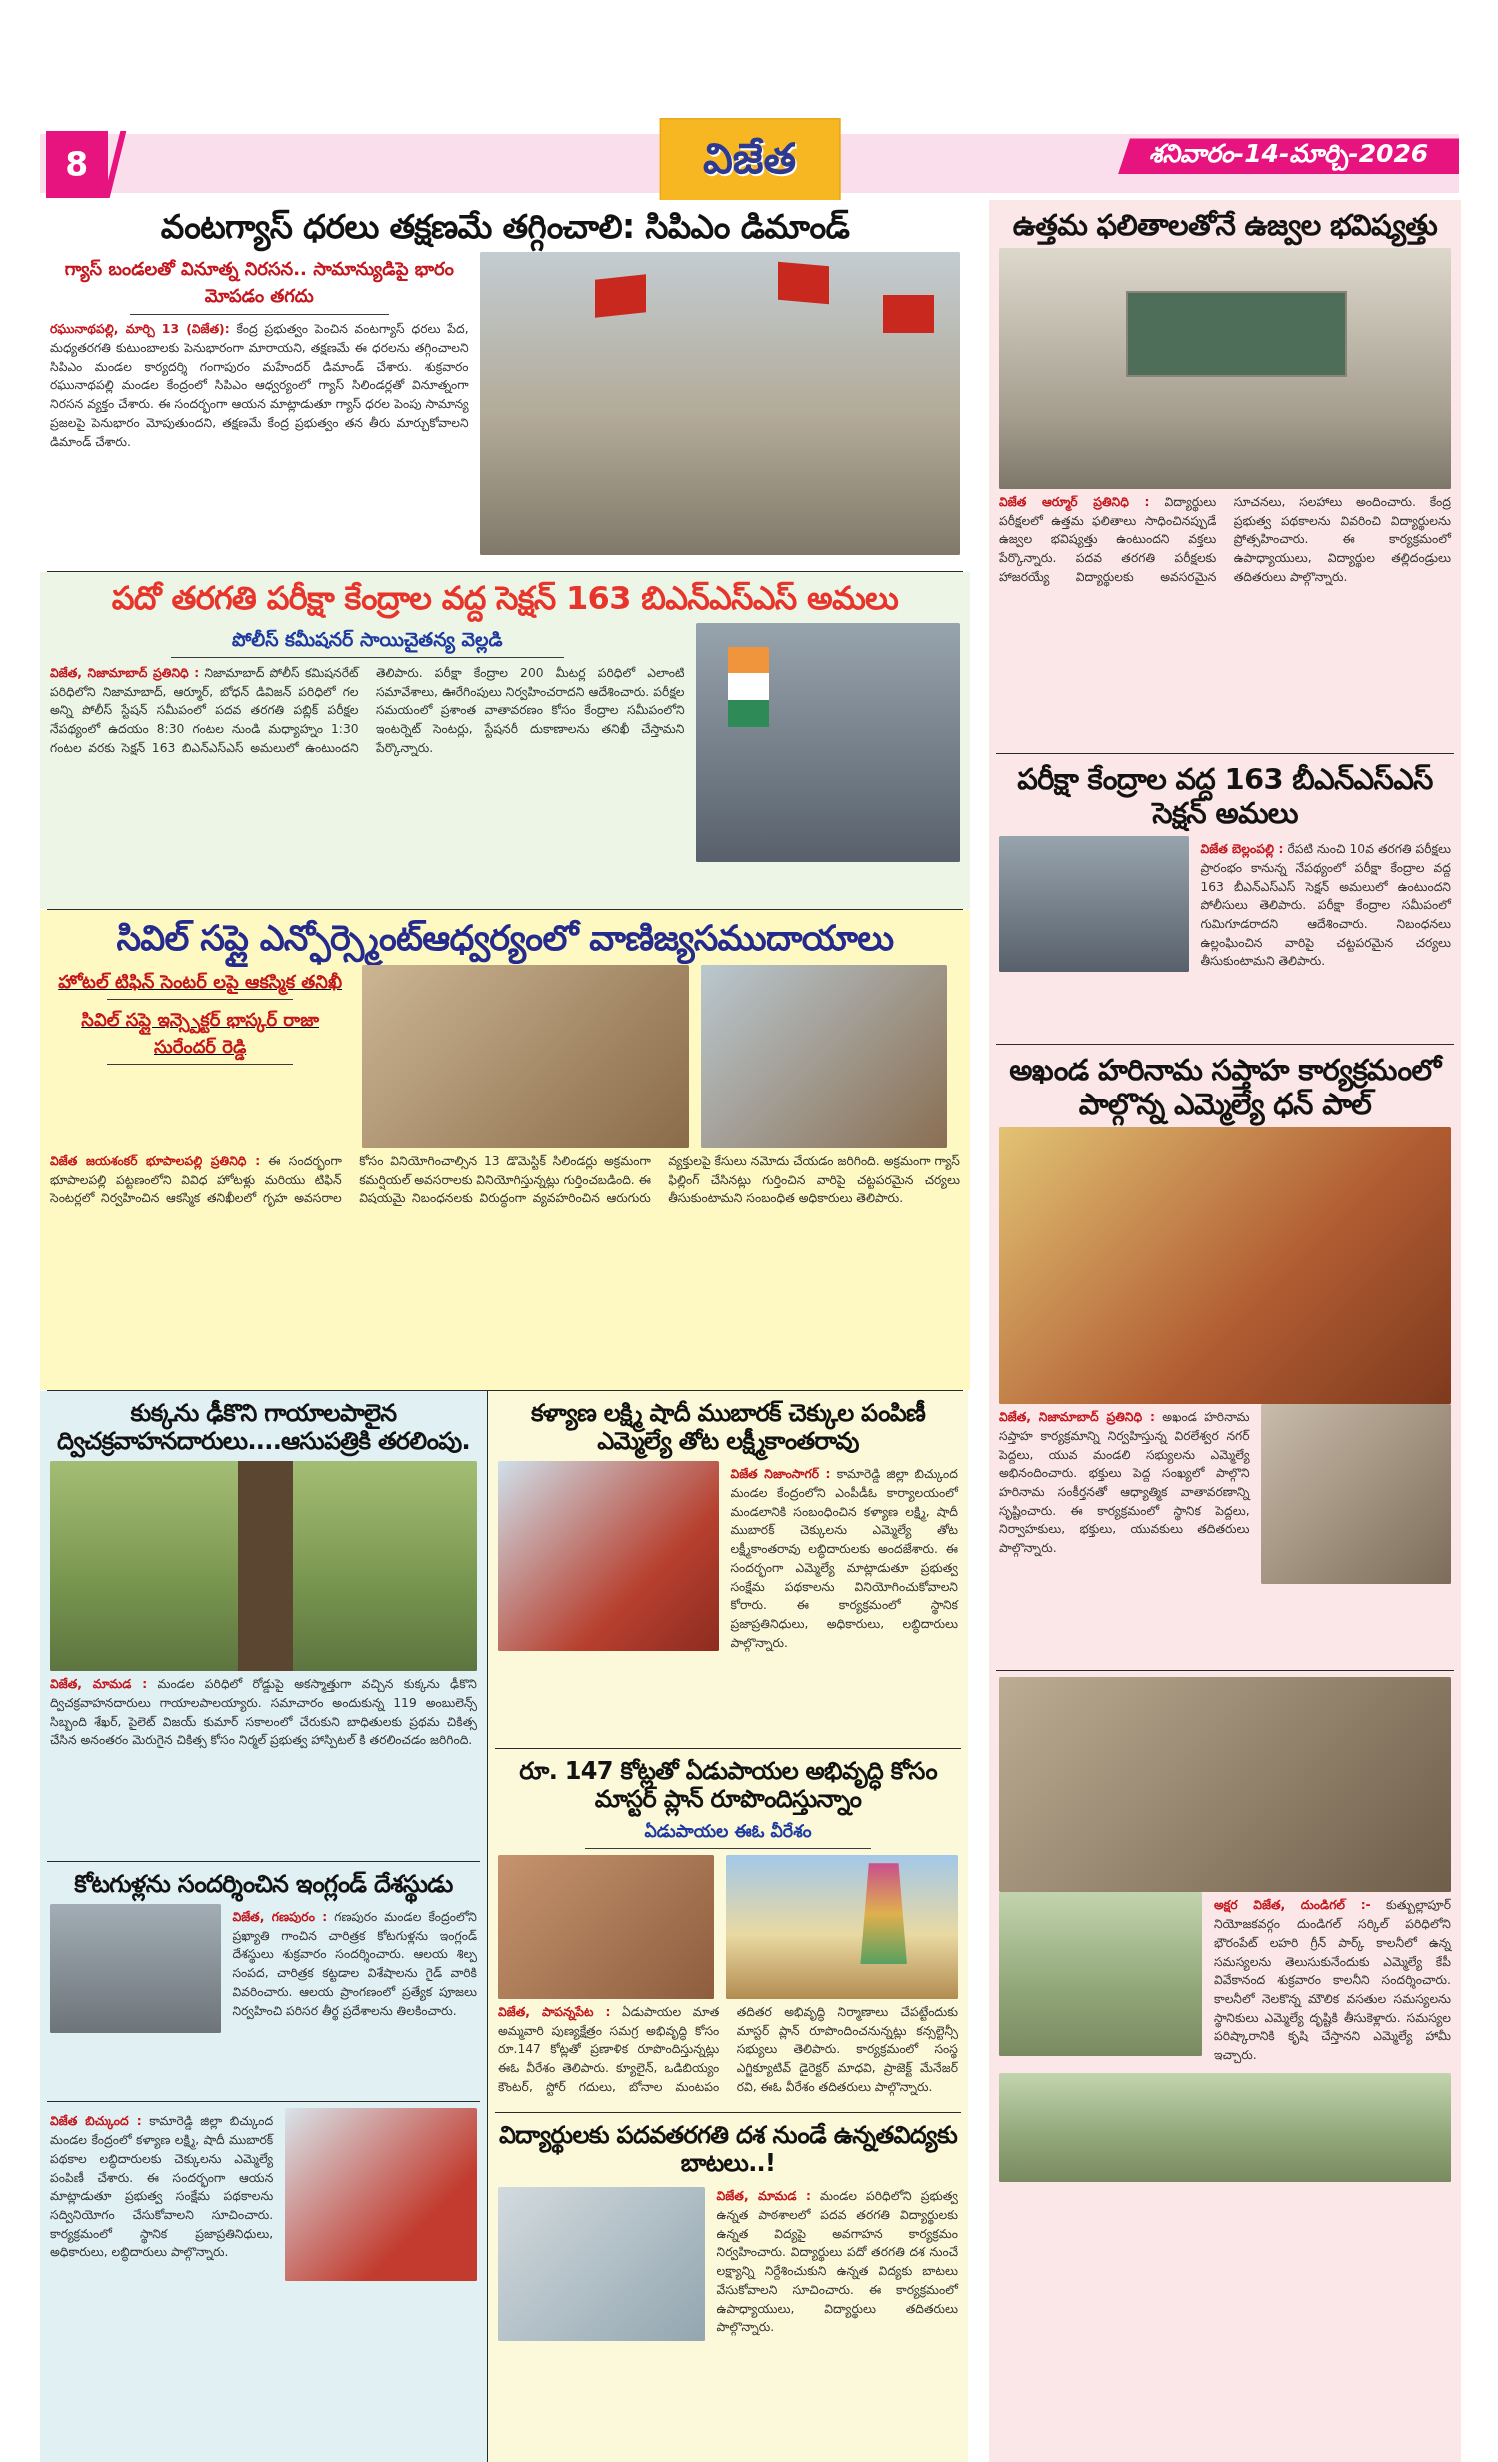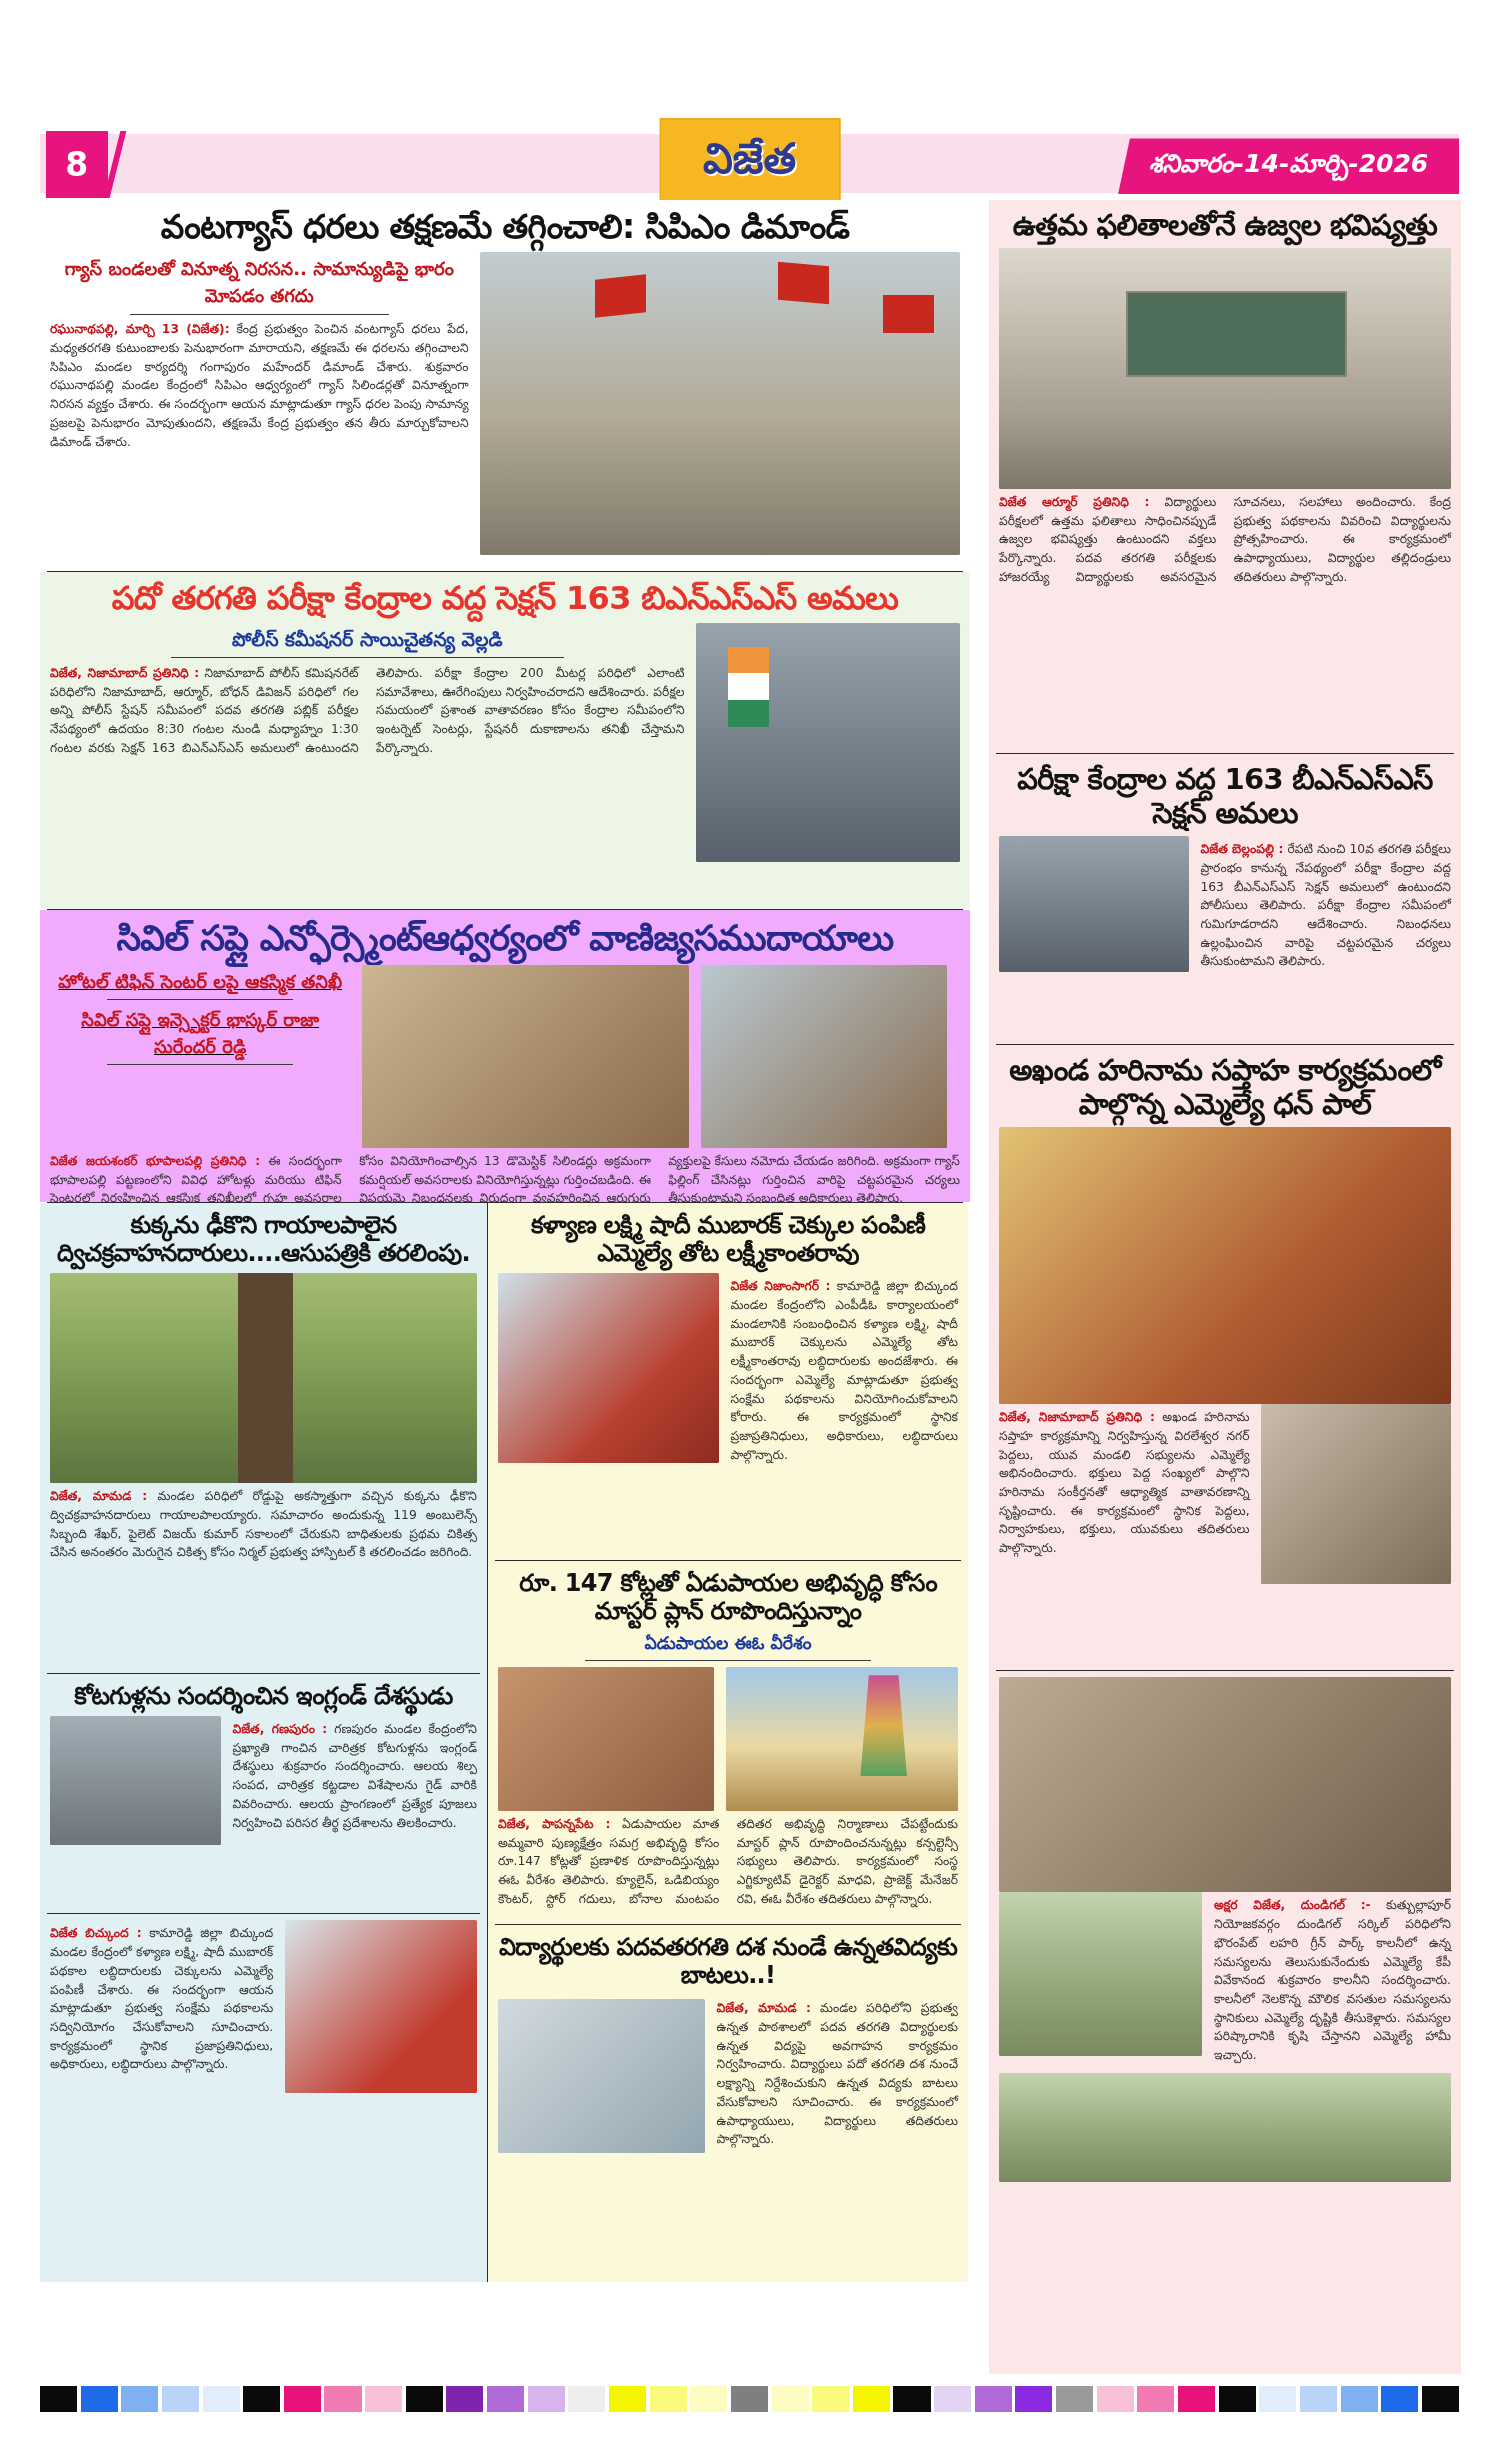--- a/index.html
+++ b/index.html
@@ -7,21 +7,21 @@
         font-family:"DejaVu Sans",sans-serif;box-sizing:border-box;}
   
   .masthead{position:relative;margin:134px 40px 0;height:59px;background:#fbdeec;}
   .pageno{position:absolute;left:5.8px;top:-2.9px;width:62px;height:67px;background:#e7137e;color:#fff;
           font-size:33px;font-weight:800;display:flex;align-items:center;justify-content:center;}
   .pageno:after{content:"";position:absolute;right:-10px;top:0;width:5.8px;height:100%;
           background:#e7137e;transform:skewX(-14deg);}
   .logo{position:absolute;left:50%;transform:translateX(-50%);top:-16px;width:181px;height:91px;
         background:#f6b723;display:flex;align-items:center;justify-content:center;box-shadow:0 0 0 1.5px #e8a81a inset;}
   .logo span{color:#2d3a8f;font-size:42px;font-weight:800;text-shadow:1.5px 1.5px 0 #ffffff;}
-  .dateband{position:absolute;right:0;top:4.4px;width:341px;height:56px;background:#e7137e;color:#fff;
+  .dateband{position:absolute;right:0;top:4.4px;width:341px;height:36px;background:#e7137e;color:#fff;
         font-size:25px;font-weight:700;font-style:italic;display:flex;align-items:center;justify-content:center;
         clip-path:polygon(3.5% 0,100% 0,100% 100%,0 100%);}
   .dateband:before{content:"";position:absolute;left:-4.4px;top:0;width:7.3px;height:100%;background:#fbdeec;transform:skewX(-14deg);}
   
   .content{display:grid;grid-template-columns:930px 472px;column-gap:19px;margin:7.3px 40px 0;}
   .article{overflow:hidden;box-sizing:border-box;padding:5.8px 10px;position:relative;}
   .hl{font-weight:800;text-align:center;color:#131313;line-height:1.18;letter-spacing:-0.7px;margin:1.5px 0 5.8px;}
   .rule{border-bottom:1.5px solid #3a3a3a;width:62%;margin:4.4px auto 5.8px;}
   .subhead-red{color:#c4161c;font-size:18px;font-weight:700;text-align:center;line-height:1.5;margin:2.9px 0;}
   .subhead-blue{color:#1d3aa0;font-size:19px;font-weight:700;text-align:center;line-height:1.4;margin:2.9px 0;}
@@ -34,21 +34,21 @@
   .sep{border-top:1.5px solid #2a2a2a;margin:0 7.3px;}
   
   .a1{height:371px;background:#fff;}
   .a1 .hl{font-size:33px;}
   .a1-left{flex:0 0 46%;}
   .a1 .photo{flex:1;height:303px;}
   .a2{height:337px;background:#edf5e7;}
   .a2 .hl{font-size:32px;color:#e8352b;}
   .a2-text{flex:1;}
   .a2 .photo{flex:0 0 29%;height:239px;}
-  .a3{height:292px;background:#f0abfc;}
+  .a3{height:480px;background:#fef9c3;}
   .a3 .hl{font-size:35px;color:#242b8d;}
   .a3-intro{flex:0 0 33%;text-decoration:underline;}
   .a3 .photo{height:183px;}
   .ph-hotel{flex:0 0 36%;}
   .ph-shop{flex:0 0 27%;}
   
   .bottom-grid{display:grid;grid-template-columns:448px 480px;}
   .bcol-left{background:#e1f0f2;border-right:1.5px solid #2a2a2a;}
   .bcol-mid{background:#fbf9d9;}
   .b-art .hl{font-size:24px;}

